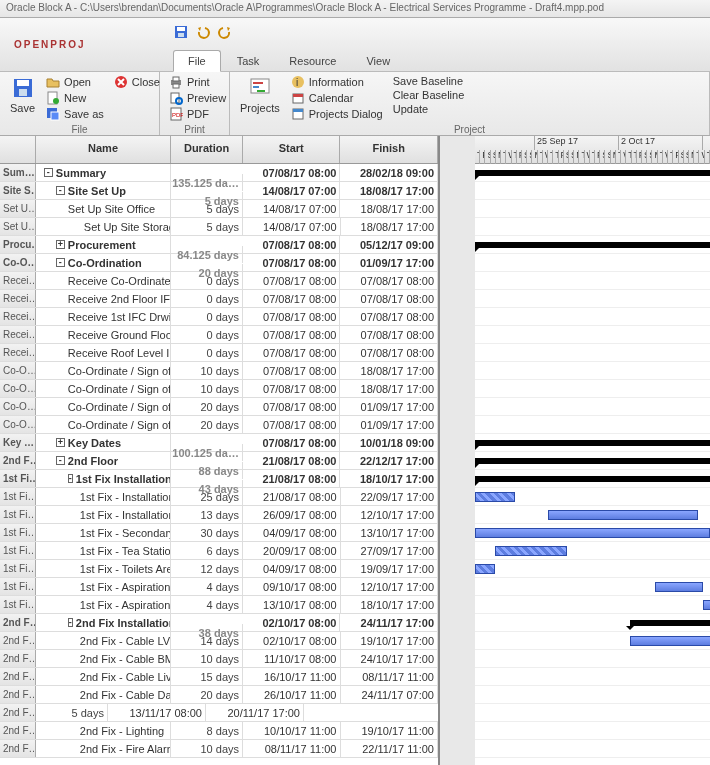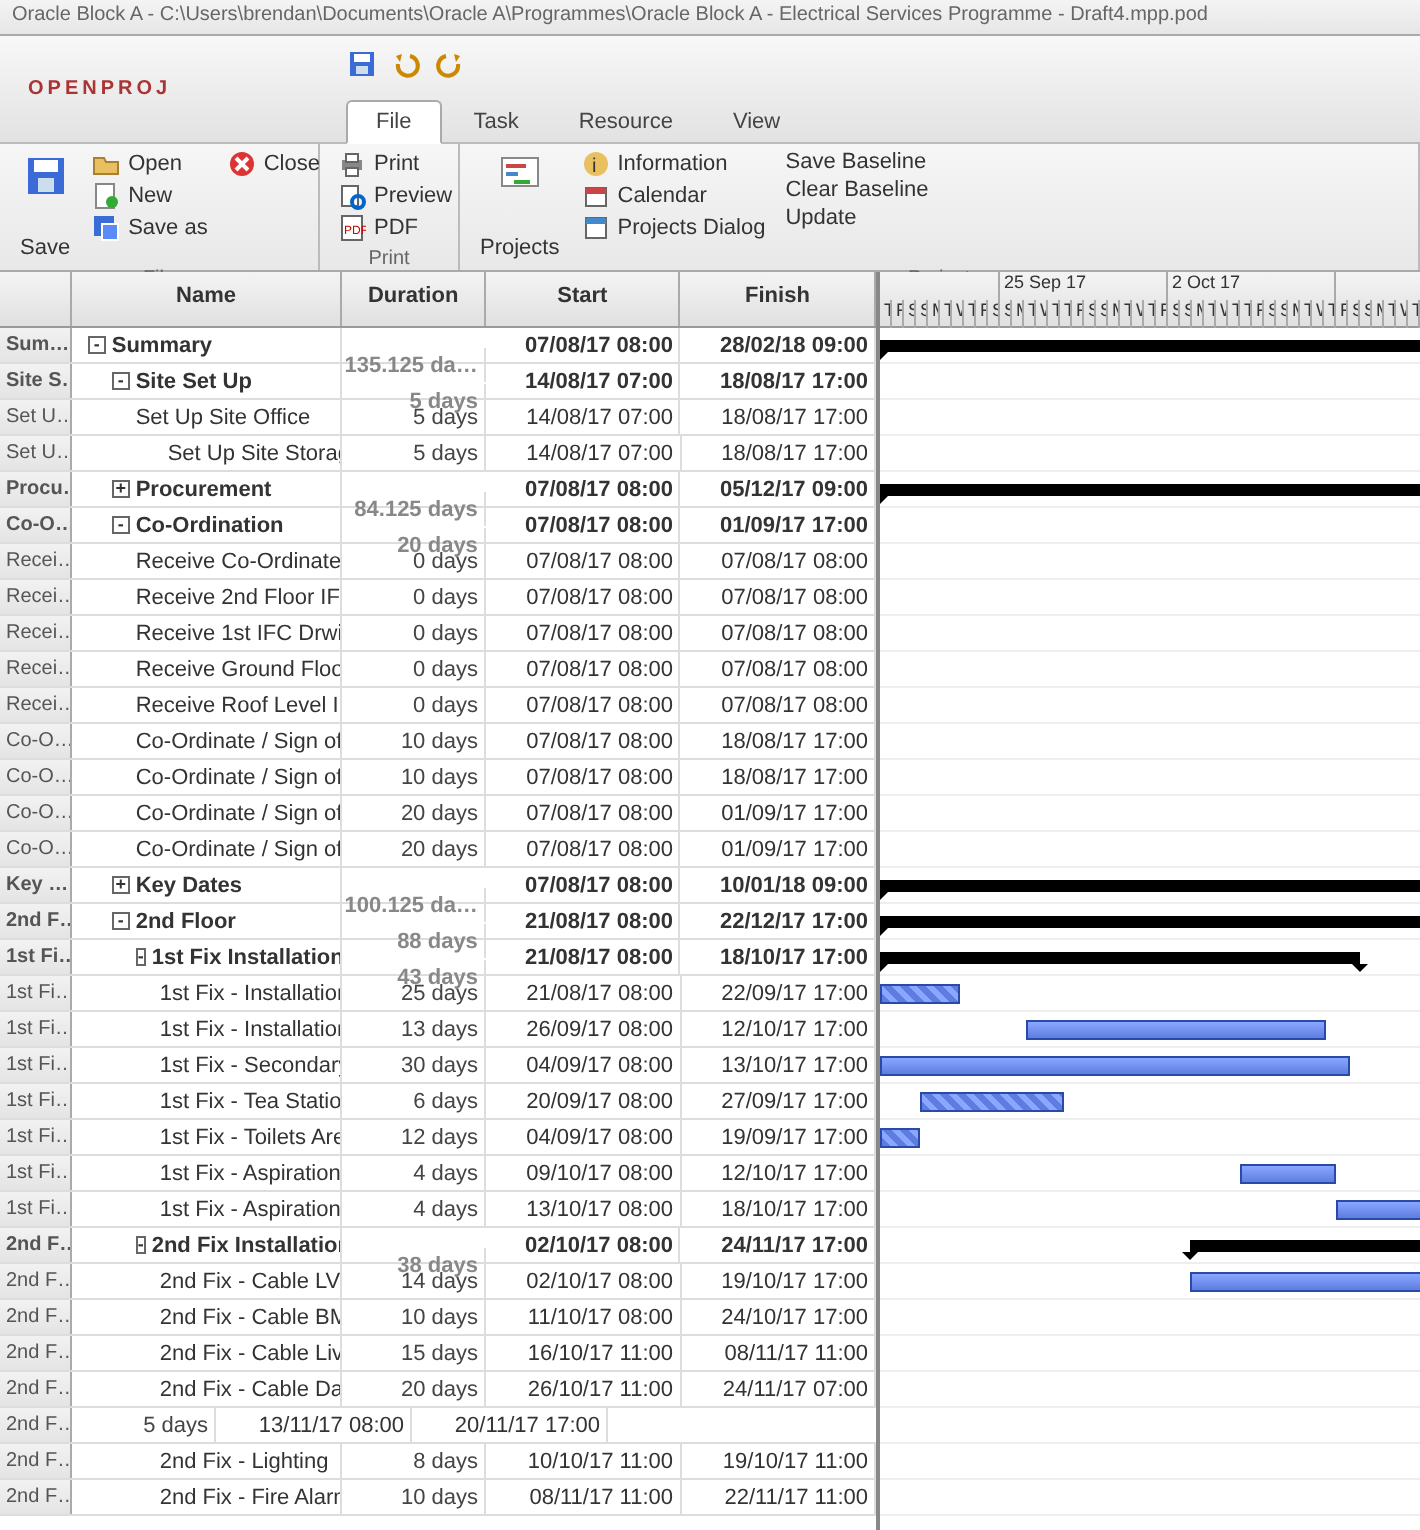--- a/index.html
+++ b/index.html
@@ -21,27 +21,27 @@
   .menutabs { display: flex; gap: 2px; align-items: flex-end; height: 26px; padding-left: 8px; padding-top: 4px; }
   .menutab { padding: 4px 14px; font-size: 11px; color: #444; cursor: pointer; }
   .menutab.active { background: #fff; border: 1px solid #aaa; border-bottom: 1px solid #fff; border-radius: 3px 3px 0 0; position: relative; top: 1px; }
   
   .topstrip-right { display: flex; flex-direction: column; flex: 1; }
   
   .ribbon { display: flex; background: linear-gradient(#f6f6f6,#e8e8e8); border-bottom: 1px solid #aaa; height: 64px; }
   .rgroup { border-right: 1px solid #bbb; padding: 2px 6px; display: flex; flex-direction: column; justify-content: space-between; }
   .rgroup-body { display: flex; gap: 4px; flex: 1; }
   .rgroup-label { text-align: center; font-size: 10px; color: #666; padding-top: 2px; }
-  .bigbtn { display: flex; flex-direction: column; align-items: center; gap: 18px; padding: 2px 4px; cursor: pointer; }
+  .bigbtn { display: flex; flex-direction: column; align-items: center; gap: 2px; padding: 2px 4px; cursor: pointer; }
   .bigbtn .icon { width: 24px; height: 24px; }
   .smallcol { display: flex; flex-direction: column; gap: 0; }
   .smallbtn { display: flex; align-items: center; gap: 4px; padding: 1px 3px; font-size: 11px; cursor: pointer; white-space: nowrap; }
   .smallbtn .icon { width: 14px; height: 14px; }
   
-  .workspace { display: flex; height: calc(765px - 18px - 54px - 64px); }
+  .workspace { display: flex; height: calc(765px - 18px - 54px - 64px); gap: 35px; }
   .gridpane { width: 440px; display: flex; flex-direction: column; border-right: 2px solid #888; }
   .ganttpane { flex: 1; overflow: hidden; background: #fff; position: relative; }
   
   .ghead { display: flex; background: linear-gradient(#f4f4f4,#e0e0e0); border-bottom: 1px solid #999; height: 28px; }
   .ghead .col { border-right: 1px solid #aaa; padding: 6px 4px; font-weight: bold; text-align: center; font-size: 11px; }
   .gbody { flex: 1; overflow-y: auto; overflow-x: hidden; background: #fff; }
   .grow { display: flex; height: 18px; border-bottom: 1px solid #ddd; align-items: center; font-size: 11px; }
   .grow .cell { border-right: 1px solid #ddd; padding: 0 3px; white-space: nowrap; overflow: hidden; height: 100%; display: flex; align-items: center; }
   .grow.bold .cell { font-weight: bold; }
   .grow.bold .cell.dur { color: #888; margin-top: 20px; }

